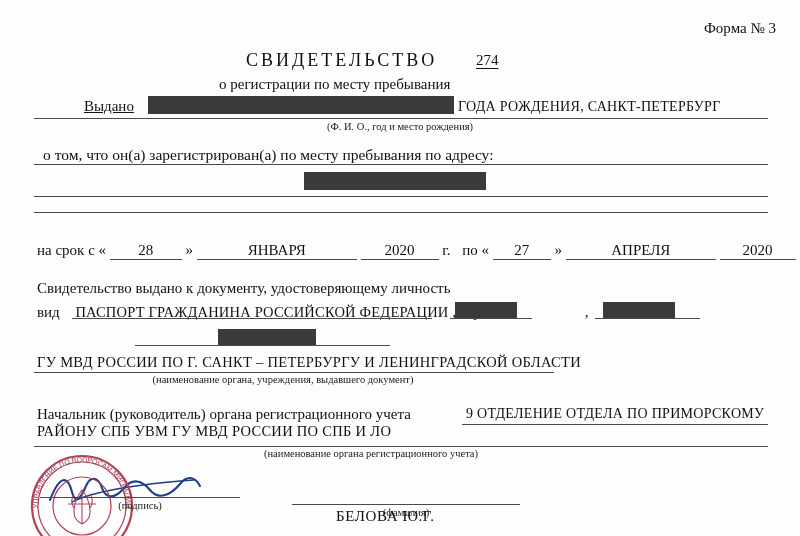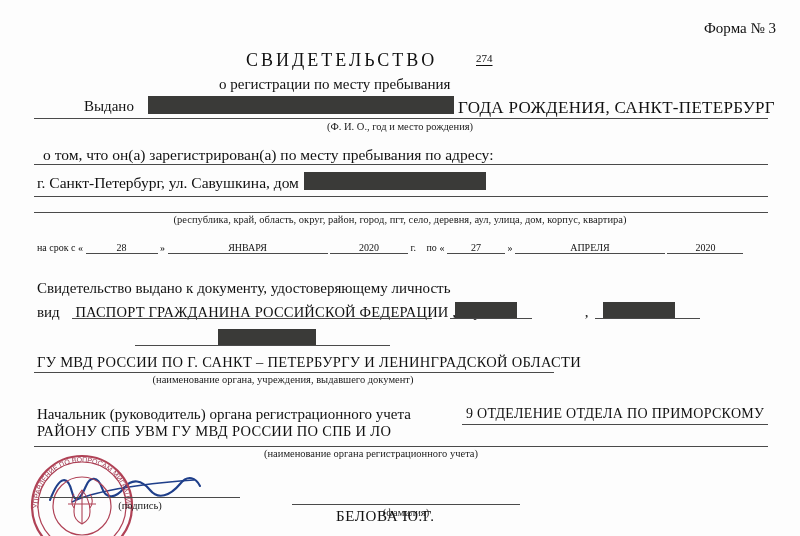--- a/index.html
+++ b/index.html
@@ -44,45 +44,45 @@
     font-size: 15px;
   }
   #doc-title {
     top: 50px; left: 246px;
     font-size: 18px;
     letter-spacing: 3px;
     font-weight: normal;
   }
   #doc-number {
     top: 52px; left: 476px;
-    font-size: 11px;
+    font-size: 15px;
     text-decoration: underline;
     text-underline-offset: 3px;
   }
   #doc-subtitle {
     top: 76px; left: 219px;
     font-size: 15px;
   }
 
-  #issued-label { top: 98px; left: 84px; font-size: 15px; }
+  #issued-label { top: 98px; left: 84px; font-size: 15px; text-decoration: underline; }
   #issued-redact { top: 96px; left: 148px; width: 306px; height: 18px; position: absolute; background: #3a3a38; }
-  #issued-tail { top: 99px; left: 458px; font-size: 17px; letter-spacing: 0.3px; }
+  #issued-tail { top: 99px; left: 458px; font-size: 14px; letter-spacing: 0.3px; }
   #rule-issued { top: 118px; left: 34px; width: 734px; }
   #cap-fio { top: 121px; left: 0; width: 800px; }
 
   #about-line { top: 146px; left: 43px; font-size: 15.5px; }
 
   #addr-line { top: 174px; left: 37px; font-size: 15.5px; }
   #addr-redact { top: 172px; left: 304px; width: 182px; height: 18px; position: absolute; background: #3a3a38; }
   #rule-addr1 { top: 164px; left: 34px; width: 734px; }
   #rule-addr2 { top: 196px; left: 34px; width: 734px; }
   #rule-addr3 { top: 212px; left: 34px; width: 734px; }
   #cap-addr { top: 214px; left: 0; width: 800px; }
 
-  #term-row { top: 242px; left: 37px; font-size: 10px; }
+  #term-row { top: 242px; left: 37px; font-size: 15px; }
   #term-row .u { border-bottom: 1px solid #4a4a4a; display: inline-block; text-align: center; }
 
   #doc-id-line { top: 280px; left: 37px; font-size: 15px; }
 
   #kind-row { top: 304px; left: 37px; font-size: 14.5px; }
   #kind-redact-series { top: 302px; left: 455px; width: 62px; height: 17px; position: absolute; background: #3a3a38; }
   #kind-redact-number { top: 302px; left: 603px; width: 72px; height: 17px; position: absolute; background: #3a3a38; }
   #rule-kind-vid { top: 318px; left: 72px; width: 360px; }
   #rule-kind-series { top: 318px; left: 450px; width: 82px; }
   #rule-kind-num { top: 318px; left: 595px; width: 105px; }
@@ -138,25 +138,23 @@
 
   <div class="abs txt" id="issued-label">Выдано</div>
   <div id="issued-redact"></div>
   <div class="abs txt" id="issued-tail">ГОДА РОЖДЕНИЯ, САНКТ-ПЕТЕРБУРГ</div>
   <div class="rule" id="rule-issued"></div>
   <div class="abs txt" id="about-line">о том, что он(а) зарегистрирован(а) по месту пребывания по адресу:</div>
 
   <div class="abs caption" id="cap-fio">(Ф. И. О., год и место рождения)</div>
 
   <div class="rule" id="rule-addr1"></div>
-  <div class="abs txt" id="addr-line">г. Санкт-Петербург, ул. Савушкина, дом</div>
   <div id="addr-redact"></div>
   <div class="rule" id="rule-addr2"></div>
   <div class="rule" id="rule-addr3"></div>
-  <div class="abs caption" id="cap-addr">(республика, край, область, округ, район, город, пгт, село, деревня, аул, улица, дом, корпус, квартира)</div>
 
   <div class="abs txt" id="term-row">
     <span>на срок с</span>
     <span>«</span>
     <span class="u" style="width:72px;">28</span>
     <span>»</span>
     <span class="u" style="width:160px;">ЯНВАРЯ</span>
     <span class="u" style="width:78px;">2020</span>
     <span>г.</span>
     <span style="margin-left:8px;">по</span>

